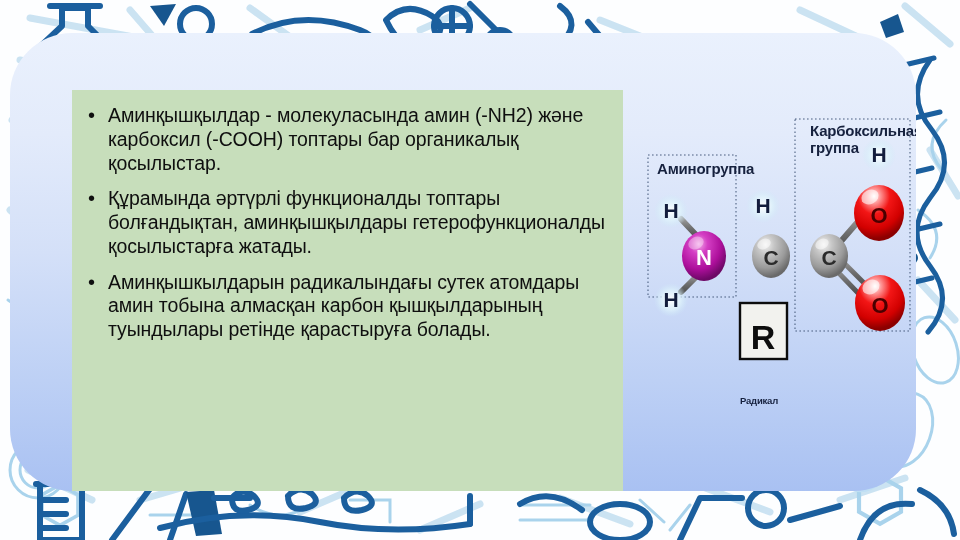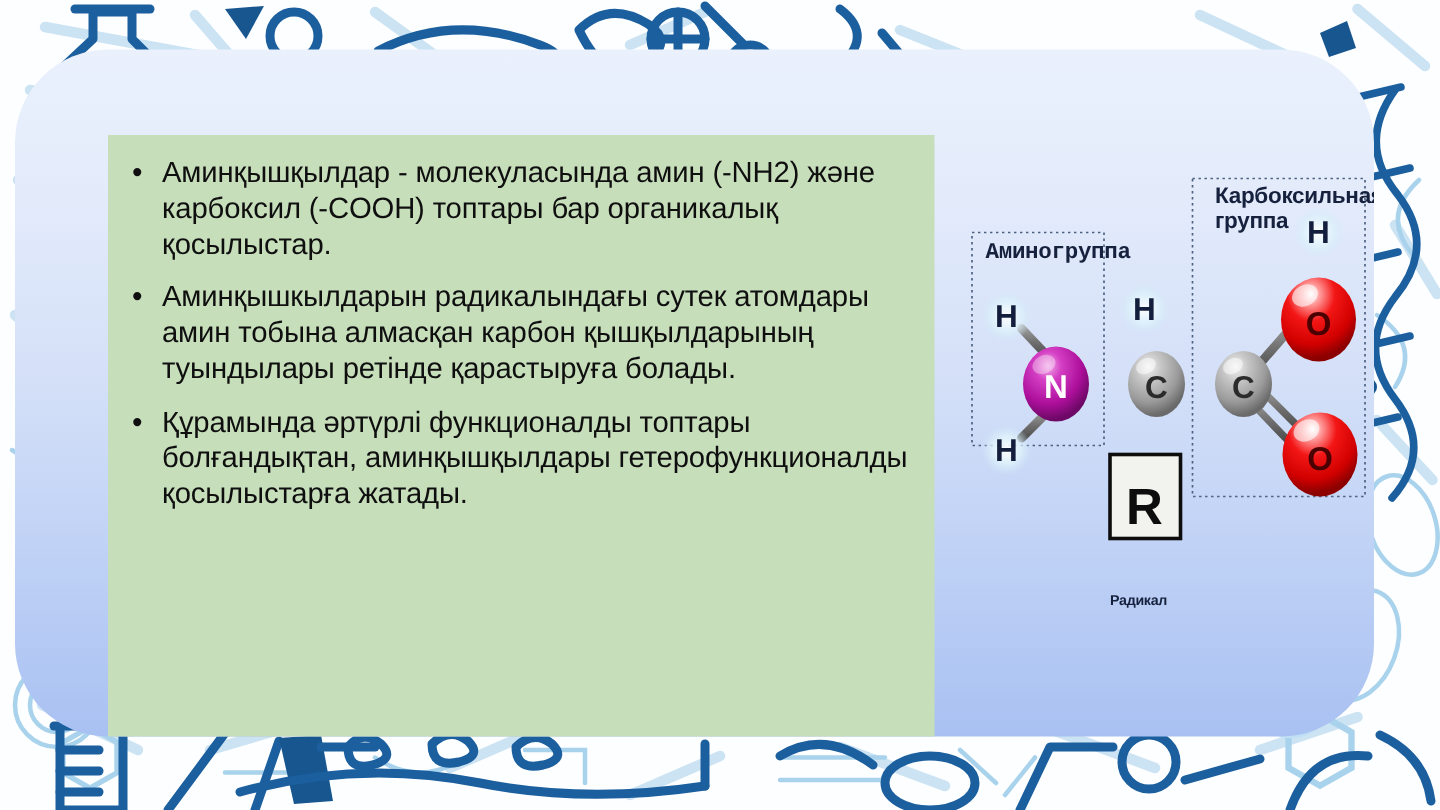--- a/index.html
+++ b/index.html
@@ -75,21 +75,21 @@
   
   .grp-label {
     position: absolute;
     font-size: 15px;
     font-weight: 700;
     color: #16213e;
     line-height: 1.12;
     white-space: pre-line;
     letter-spacing: -0.2px;
   }
-  #label-amino { left: 27px; top: 54px; font-family: Liberation Mono, monospace; }
+  #label-amino { left: 27px; top: 54px; }
   #label-carboxyl { left: 180px; top: 16px; }
   #label-radical {
     left: 110px; top: 255px;
     font-size: 9.5px;
     margin-top: 34px;
   }
   .atom-letter {
     font-family: "Liberation Sans", sans-serif;
     font-weight: 700;
   }
@@ -239,22 +239,22 @@
         <path d="M110 456 q22 14 46 0"></path>
       </g>
     </svg>
   </div>
 
   <div id="blue-panel">
 
     <div id="green-box">
       <ul class="bullet-list">
         <li class="bullet-item">Аминқышқылдар - молекуласында амин (-NH2) және карбоксил (-COOH) топтары бар органикалық қосылыстар.</li>
+        <li class="bullet-item">Құрамында әртүрлі функционалды топтары болғандықтан, аминқышқылдары гетерофункционалды қосылыстарға жатады.</li>
         <li class="bullet-item">Аминқышкылдарын радикалындағы сутек атомдары амин тобына алмасқан карбон қышқылдарының туындылары ретінде қарастыруға болады.</li>
-        <li class="bullet-item">Құрамында әртүрлі функционалды топтары болғандықтан, аминқышқылдары гетерофункционалды қосылыстарға жатады.</li>
       </ul>
     </div>
 
     <div id="molecule">
 
       <svg width="300" height="290" viewBox="0 0 300 290" xmlns="http://www.w3.org/2000/svg">
         <defs>
           <radialGradient id="gN" cx="38%" cy="26%" r="72%">
             <stop offset="0%" stop-color="#f2a9e8"></stop>
             <stop offset="28%" stop-color="#d43fc4"></stop>

